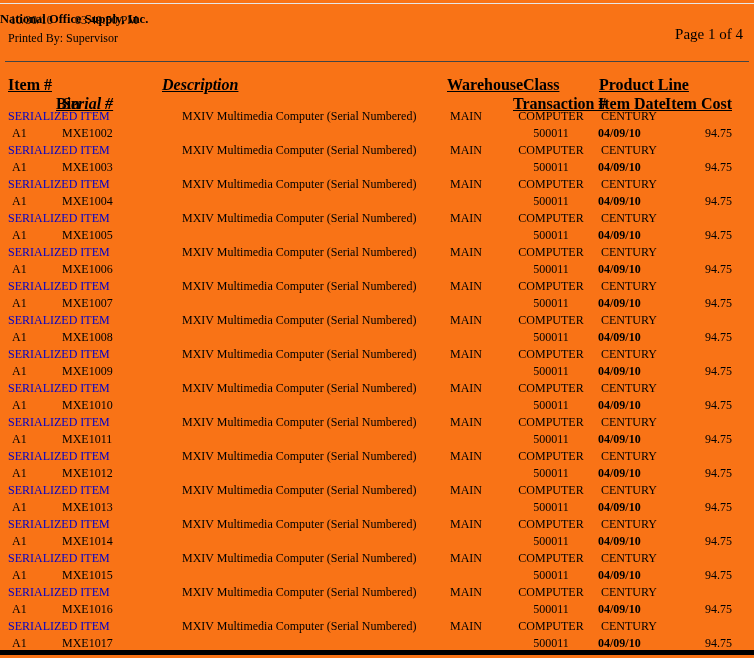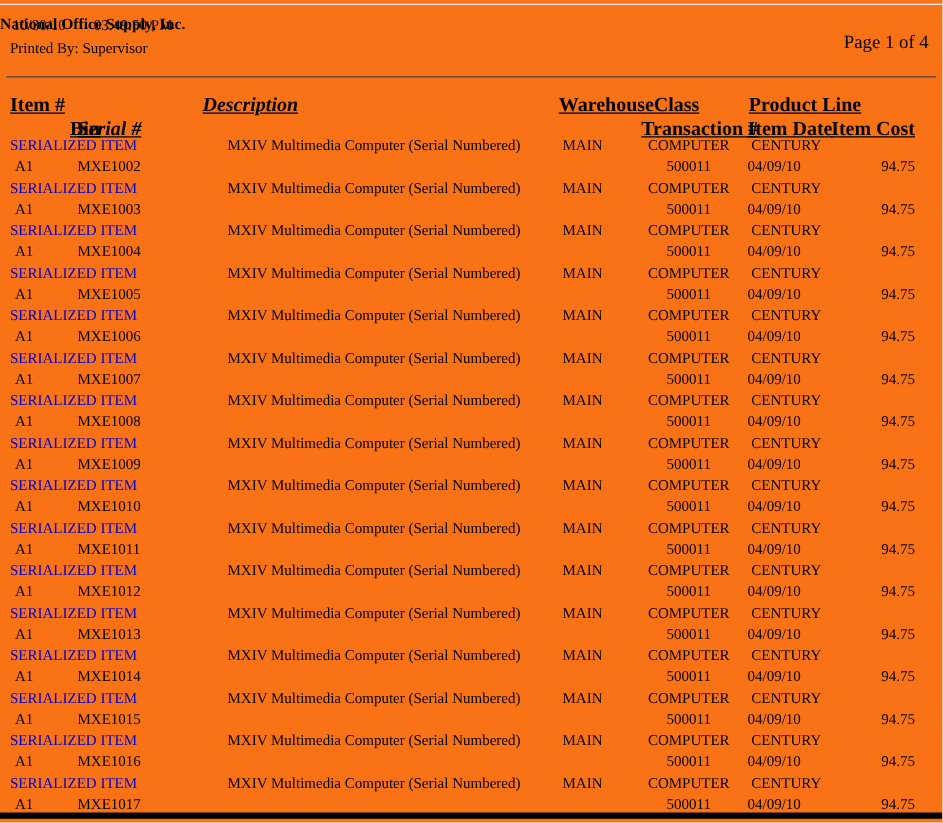--- a/index.html
+++ b/index.html
@@ -56,21 +56,21 @@
     font-size: 12px; line-height: 14px;
   }
   .c-item   { top: 0; left: 8px; }
   .c-desc   { top: 0; left: 162px; margin-left: 20px; }
   .c-wh     { top: 0; left: 450px; }
   .c-class  { top: 0; left: 513px; width: 76px; text-align: center; }
   .c-pl     { top: 0; left: 601px; }
   .c-bin    { top: 17px; left: 12px; }
   .c-serial { top: 17px; left: 62px; }
   .c-trans  { top: 17px; left: 513px; width: 76px; text-align: center; }
-  .c-idate  { top: 17px; left: 598px; }
+  .c-idate  { top: 17px; left: 598px; font-weight: bold; }
   .c-icost  { top: 17px; right: 22px; }
   .bottom-bar {
     position: absolute; top: 650px; left: 0; right: 0;
     height: 5px; background: #000000;
   }
 </style>
 </head>
 <body>
 
 <div class="page">

